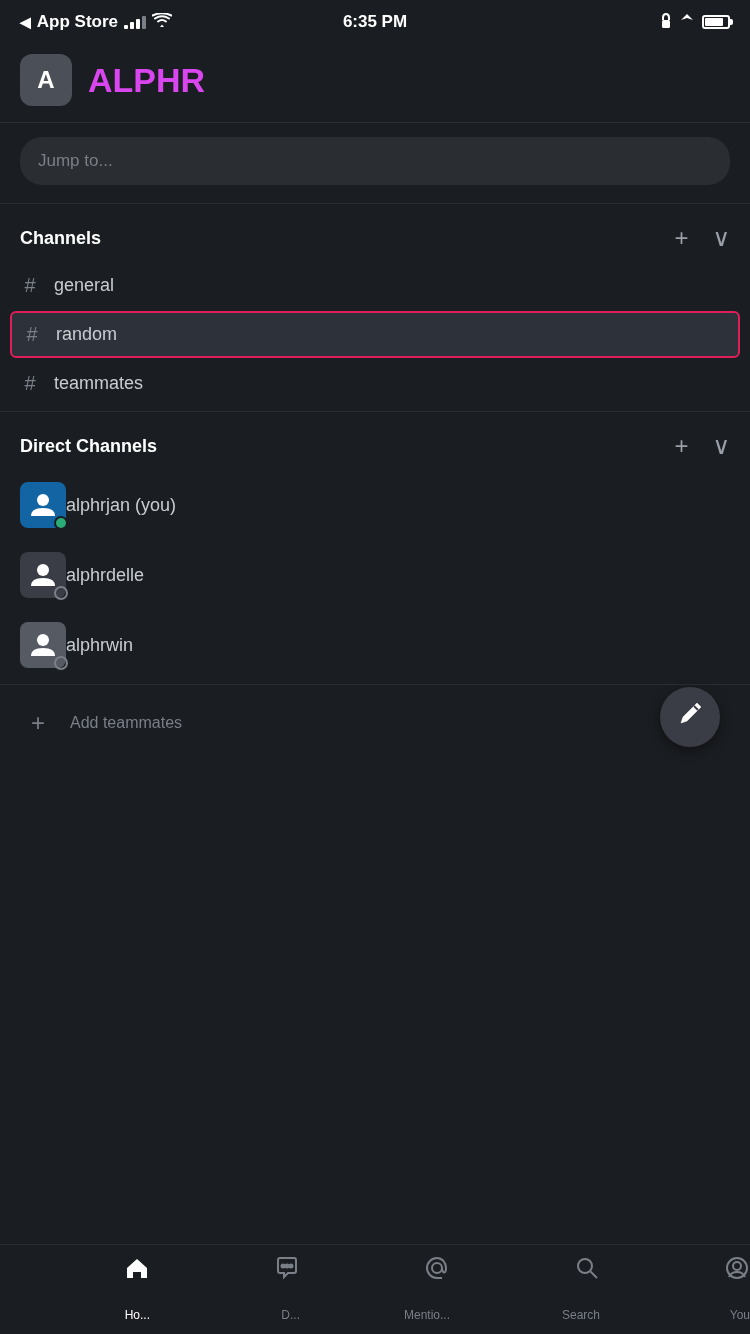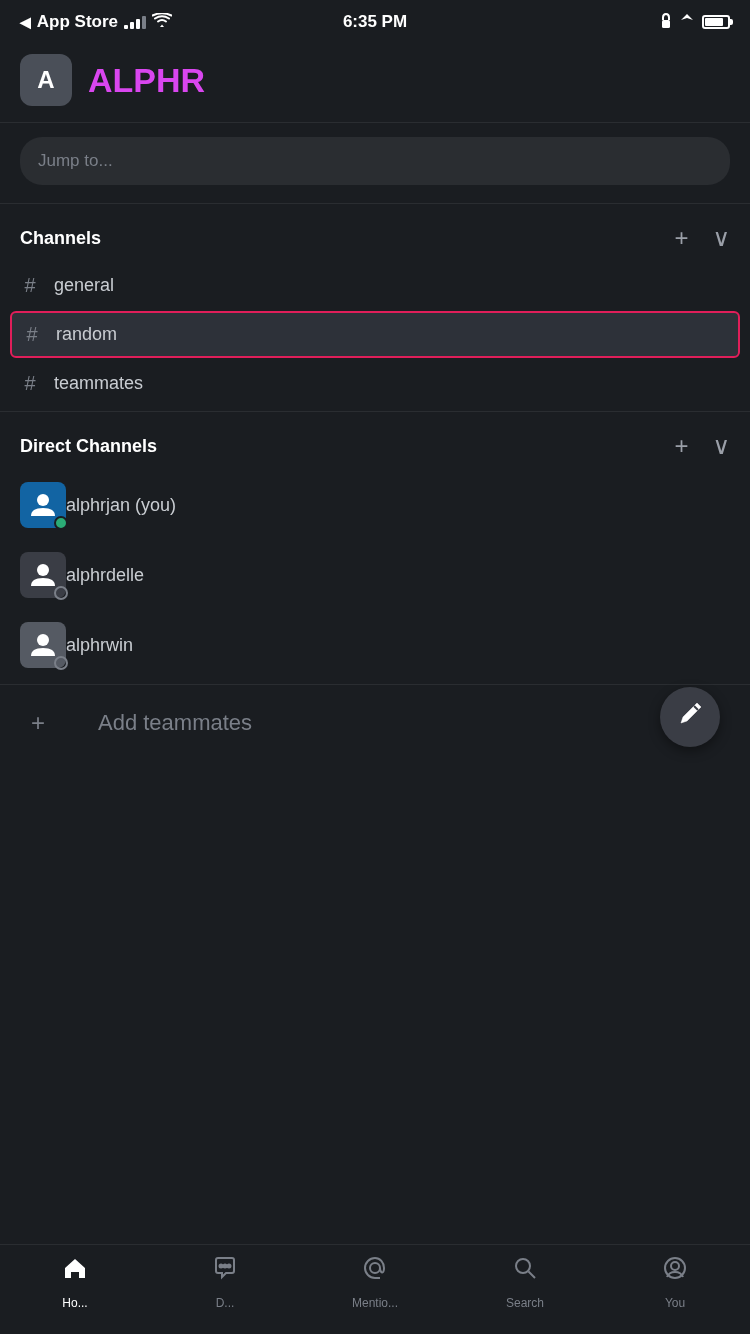--- a/index.html
+++ b/index.html
@@ -260,23 +260,22 @@
     .add-plus {
       width: 36px;
       height: 36px;
       display: flex;
       align-items: center;
       justify-content: center;
       color: #7a7f88;
       font-size: 24px;
     }
     .add-label {
-      font-size: 22px;
+      font-size: 16px;
       color: #7a7f88;
-      margin-left: 28px;
     }
 
     
     .fab-button {
       position: absolute;
       bottom: 100px;
       right: 30px;
       width: 60px;
       height: 60px;
       background: #3a3d45;
@@ -302,22 +301,22 @@
       background: #1a1d21;
       border-top: 1px solid #2a2d31;
       display: flex;
       align-items: flex-start;
       padding-top: 10px;
     }
     .nav-item {
       flex: 1;
       display: flex;
       flex-direction: column;
-      align-items: center;
-      gap: 8px;
+      align-items: flex-end;
+      gap: 20px;
       cursor: pointer;
     }
     .nav-icon {
       font-size: 26px;
       color: #7a7f88;
     }
     .nav-icon.active {
       color: #fff;
     }
     .nav-label {

